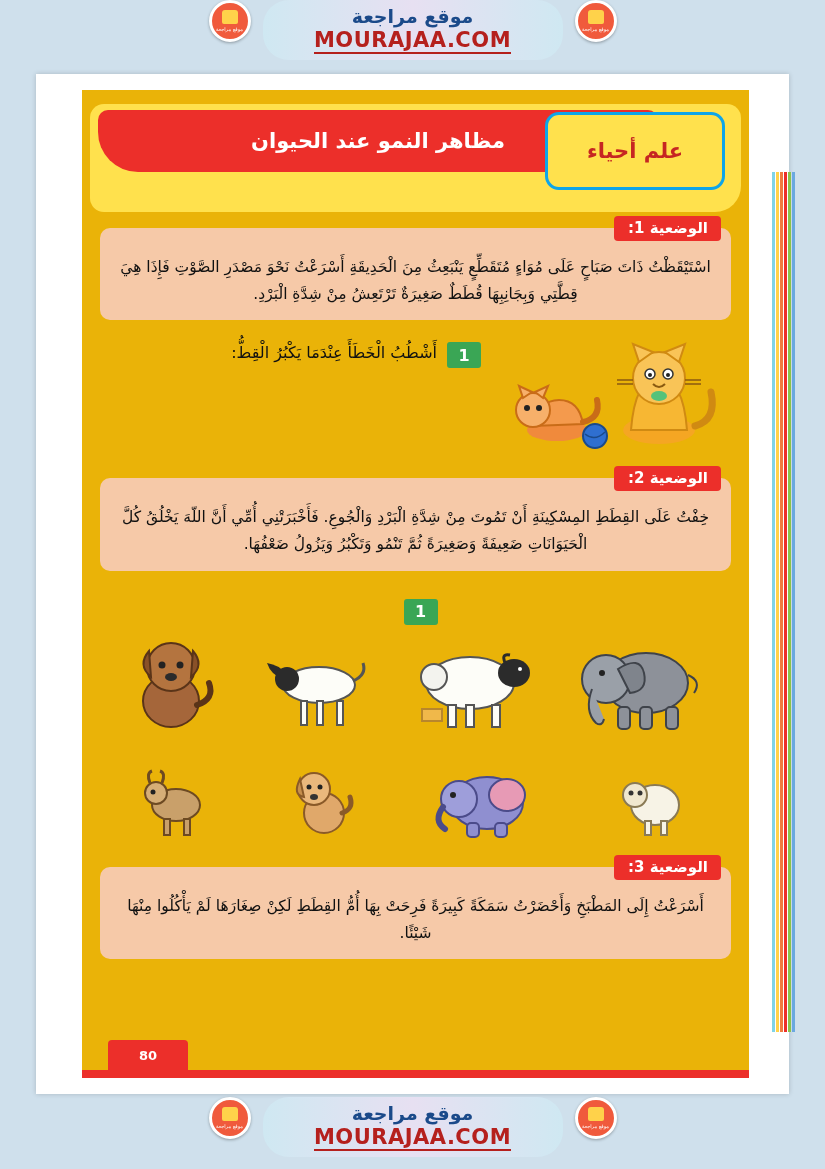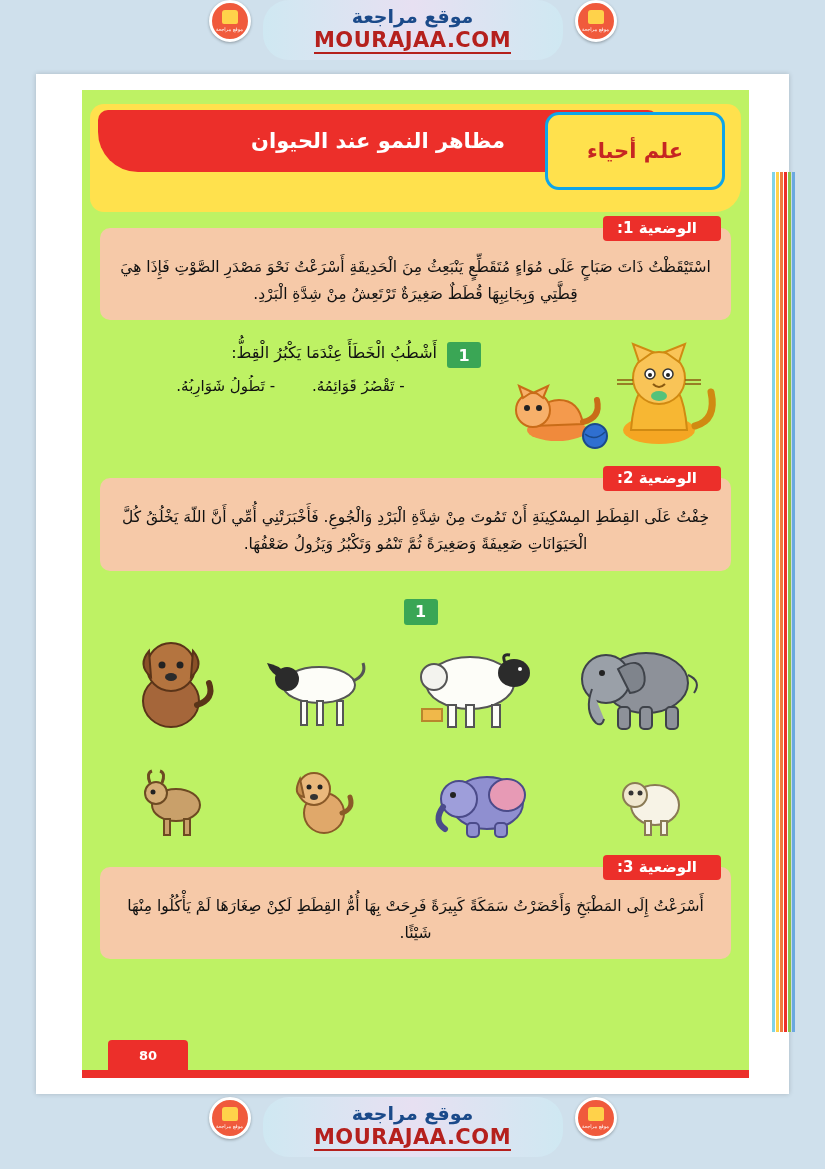--- a/index.html
+++ b/index.html
@@ -42,21 +42,21 @@
 
   
   .sheet {
     position: absolute; left: 36px; top: 74px;
     width: 753px; height: 1020px;
     background: #ffffff;
     box-shadow: 0 0 5px rgba(0,0,0,.18);
   }
   .inner {
     position: absolute; left: 46px; top: 16px; right: 40px; bottom: 16px;
-    background: #bef264;
+    background: #eab308;
   }
 
   
   .edge {
     position: absolute; left: 690px; top: 82px; width: 26px; height: 860px;
   }
   .edge i {
     position: absolute; top: 0; width: 3px; height: 100%; display: block;
   }
 
@@ -88,21 +88,21 @@
     background: #f6c9a8;
     border-radius: 10px;
     margin: 16px 18px 6px 18px;
     padding: 26px 16px 12px 16px;
     min-height: 74px;
   }
   .sit-tag {
     position: absolute; top: -12px; right: 10px;
     background: #ec2f2a; color: #fff;
     font-size: 15px; font-weight: bold;
-    padding: 3px 24px 4px 14px;
+    padding: 3px 13px 4px 14px;
     border-radius: 4px;
     white-space: nowrap;
   }
   .sit-text {
     font-size: 15.5px; line-height: 1.75; color: #111;
     text-align: center; direction: rtl;
   }
 
   
   .qrow {
@@ -222,24 +222,20 @@
           <circle cx="96" cy="110" r="12" fill="#2f6fd0" stroke="#1b4a8a" stroke-width="2"></circle>
           <path d="M86 108 q10 8 20 -2" stroke="#1b4a8a" stroke-width="1.5" fill="none"></path>
         </svg>
       </div>
       <div class="cat-qs">
         <div class="qrow">
           <div class="qnum">1</div>
           <div class="qtext">أَشْطُبُ الْخَطَأَ عِنْدَمَا يَكْبُرُ الْقِطُّ:</div>
         </div>
         <div class="answers" style="margin:4px 10px 0 10px;">
-          <div>
-            <span>- تَقْصُرُ قَوَائِمُهُ.</span>
-            <span>- تَطُولُ شَوَارِبُهُ.</span>
-          </div>
         </div>
       </div>
     </div>
 
     <div class="situation" style="margin-top:22px;">
       <div class="sit-tag">الوضعية 2:</div>
       <div class="sit-text">خِفْتُ عَلَى القِطَطِ المِسْكِينَةِ أَنْ تَمُوتَ مِنْ شِدَّةِ الْبَرْدِ وَالْجُوعِ. فَأَخْبَرَتْنِي أُمِّي أَنَّ اللّهَ يَخْلُقُ كُلَّ الْحَيَوَانَاتِ ضَعِيفَةً وَصَغِيرَةً ثُمَّ تَنْمُو وَتَكْبُرُ وَيَزُولُ ضَعْفُهَا.</div>
     </div>
 
     <div class="qrow" style="margin-top:26px;justify-content:center;">

